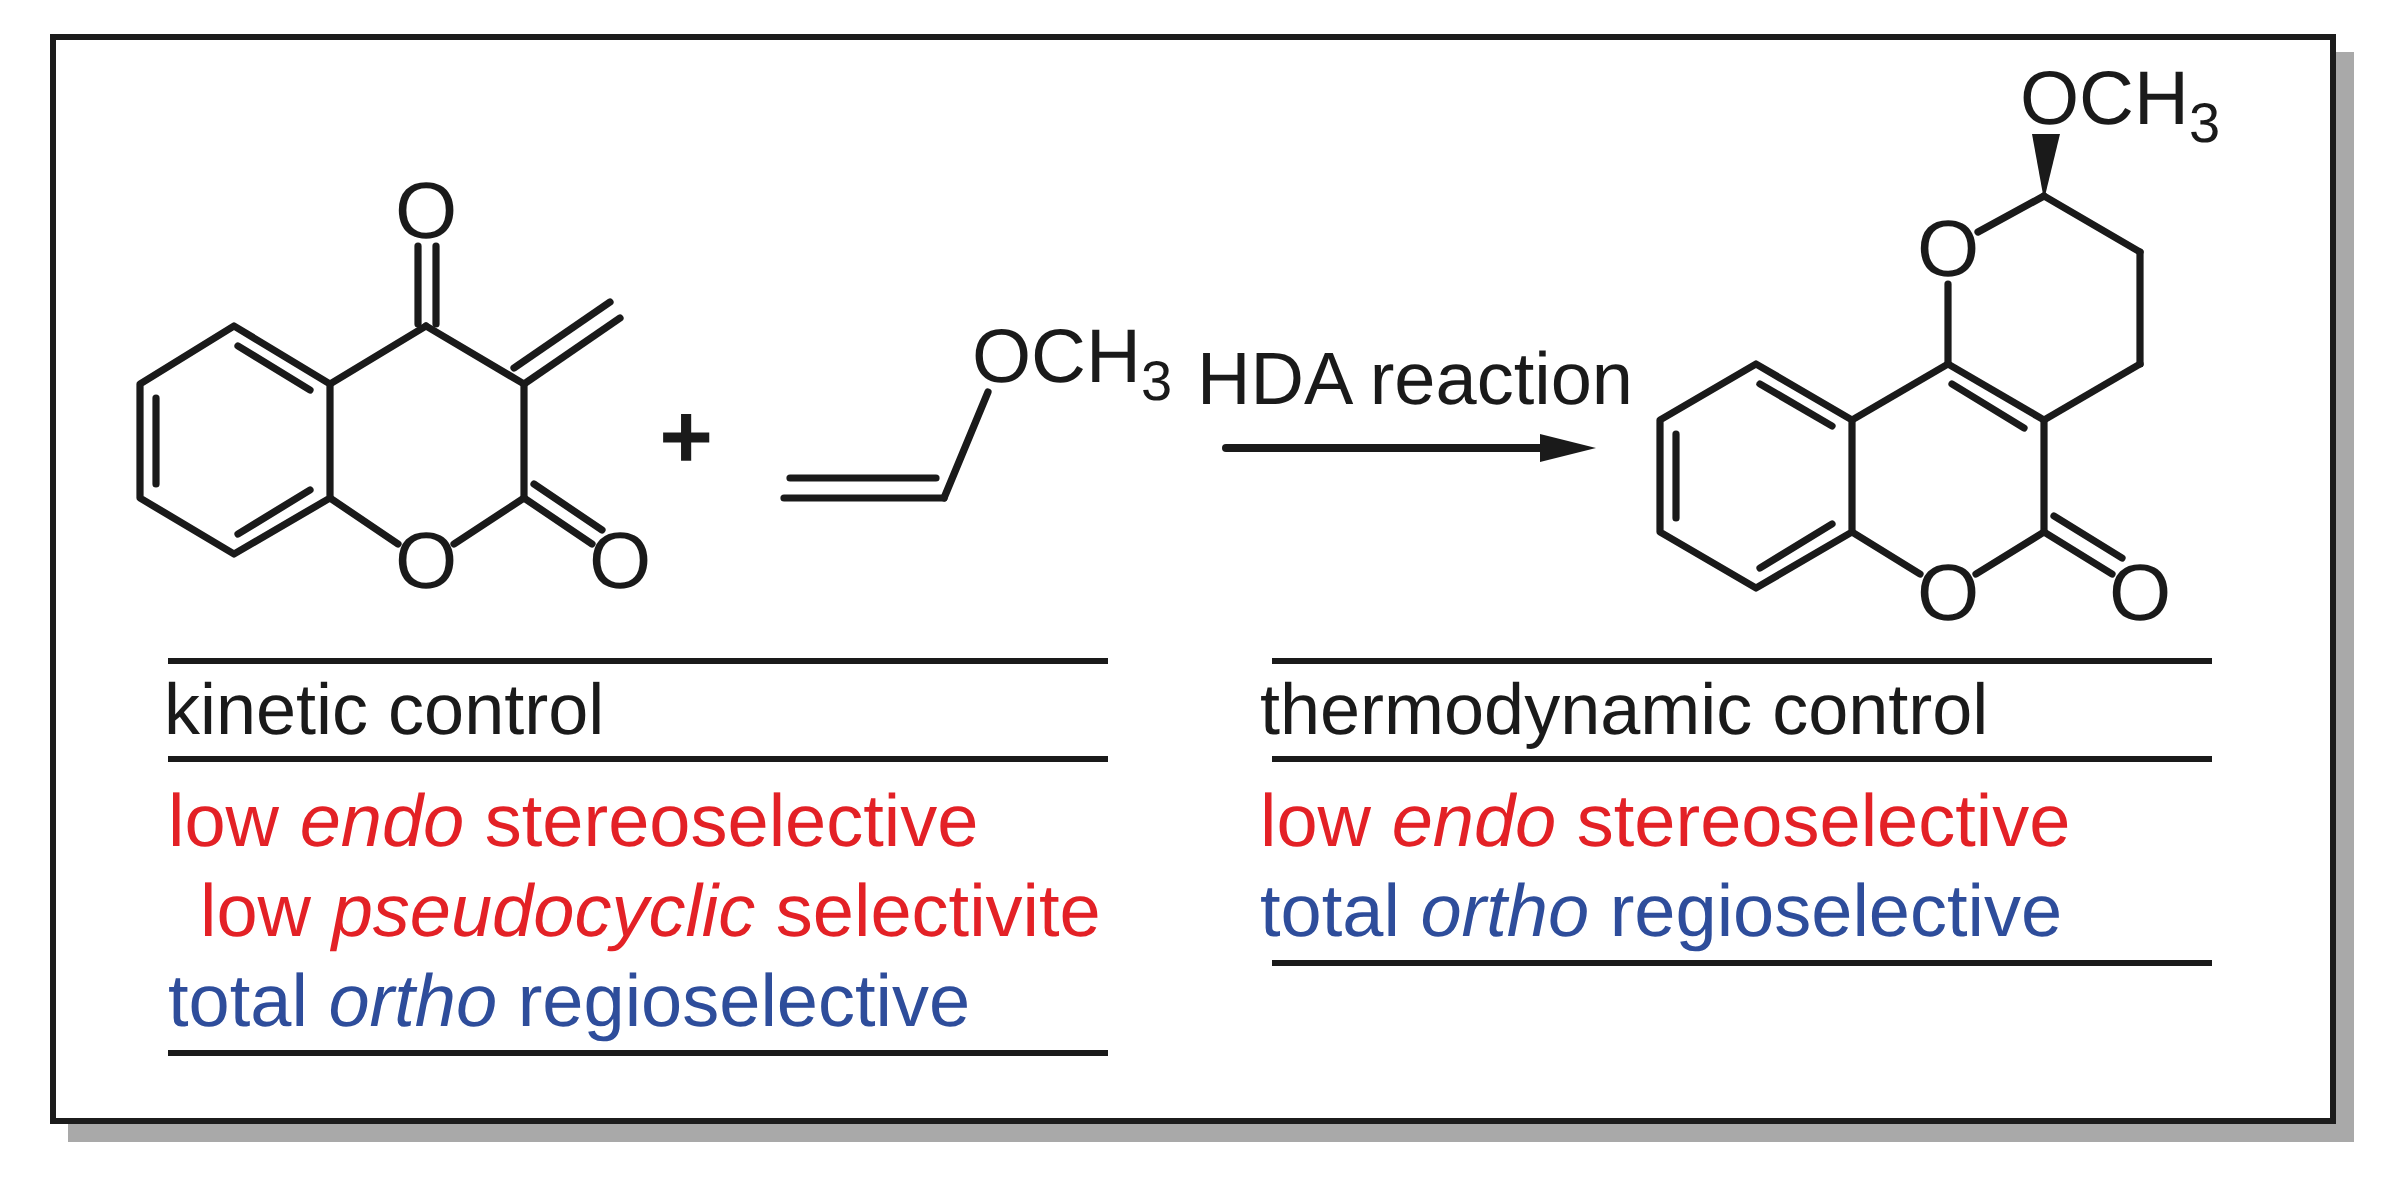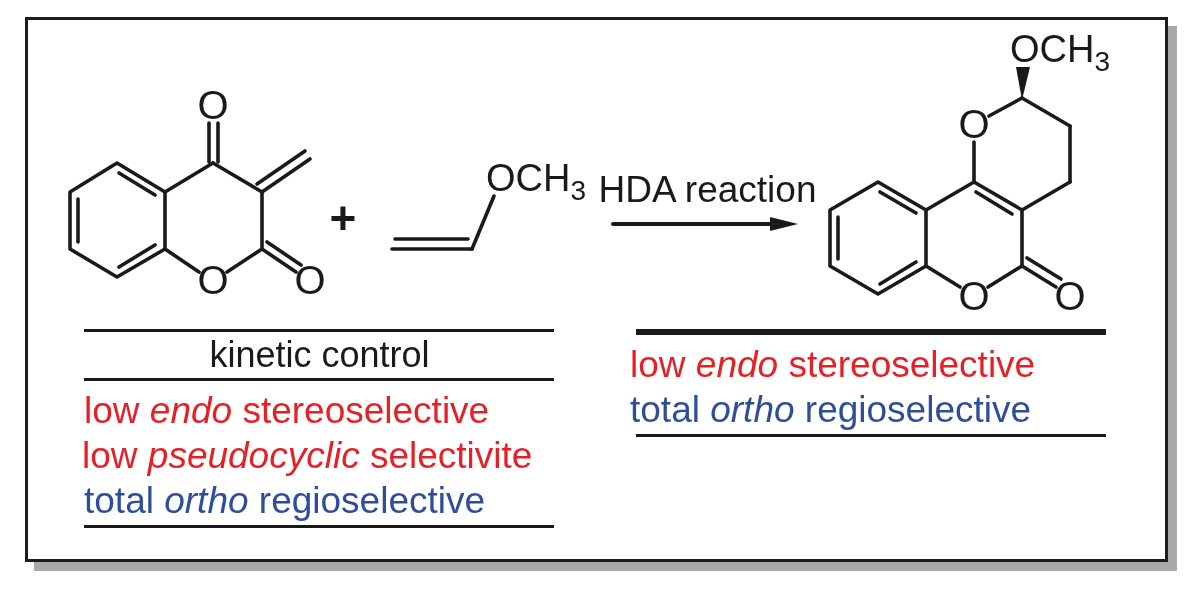--- a/index.html
+++ b/index.html
@@ -15,21 +15,21 @@
   .start{text-anchor:start;font-size:38px;}
   .sub{font-size:28px;}
   .wedge{fill:var(--line,#1a1a1a);stroke:none;}
   .arrowhead{fill:var(--line,#1a1a1a);stroke:none;}
   
   .plus{font-size:46px;font-weight:bold;text-align:center;line-height:44px;}
   .rxnlabel{font-size:37px;text-align:center;white-space:nowrap;}
   
   .col{position:absolute;top:329px;}
   .rule{height:3px;background:var(--line,#1a1a1a);}
-  .hdr{height:46px;line-height:46px;font-size:36px;text-align:center;white-space:nowrap;}
+  .hdr{height:46px;line-height:46px;font-size:36px;text-align:left;white-space:nowrap;}
   .gap7{height:7px;} .gap2{height:2px;}
   .sel-line{height:45px;line-height:45px;font-size:37px;white-space:nowrap;}
   .sel-line i{font-style:italic;}
   [data-color="red"]{color:var(--red,#e32126);}
   [data-color="blue"]{color:var(--blue,#2e4d9b);}
 </style>
 </head>
 <body>
 
 <div id="stage">
@@ -109,32 +109,33 @@
   </svg>
 
   <div class="col" style="left:82px;width:475px;">
     <div class="rule" style="margin-left:2px;width:470px;"></div>
     <div class="hdr">kinetic control</div>
     <div class="rule" style="margin-left:2px;width:470px;"></div>
     <div class="gap7"></div>
     <div class="sel-line" style="margin-left:2px;" data-color="red">
       <span>low </span><i>endo</i><span> stereoselective</span>
     </div>
-    <div class="sel-line" style="margin-left:0;" data-color="red">
+    <div class="sel-line" style="margin-left:18px;" data-color="red">
       <span>low </span><i>pseudocyclic</i><span> selectivite</span>
     </div>
     <div class="sel-line" style="margin-left:2px;" data-color="blue">
       <span>total </span><i>ortho</i><span> regioselective</span>
     </div>
     <div class="gap2"></div>
     <div class="rule" style="margin-left:2px;width:470px;"></div>
   </div>
 
   <div class="col" style="left:630px;width:480px;">
     <div class="rule" style="margin-left:6px;width:470px;"></div>
+    <div class="hdr">thermodynamic control</div>
     <div class="rule" style="margin-left:6px;width:470px;"></div>
     <div class="gap7"></div>
     <div class="sel-line" data-color="red">
       <span>low </span><i>endo</i><span> stereoselective</span>
     </div>
     <div class="sel-line" data-color="blue">
       <span>total </span><i>ortho</i><span> regioselective</span>
     </div>
     <div class="gap2"></div>
     <div class="rule" style="margin-left:6px;width:470px;"></div>

